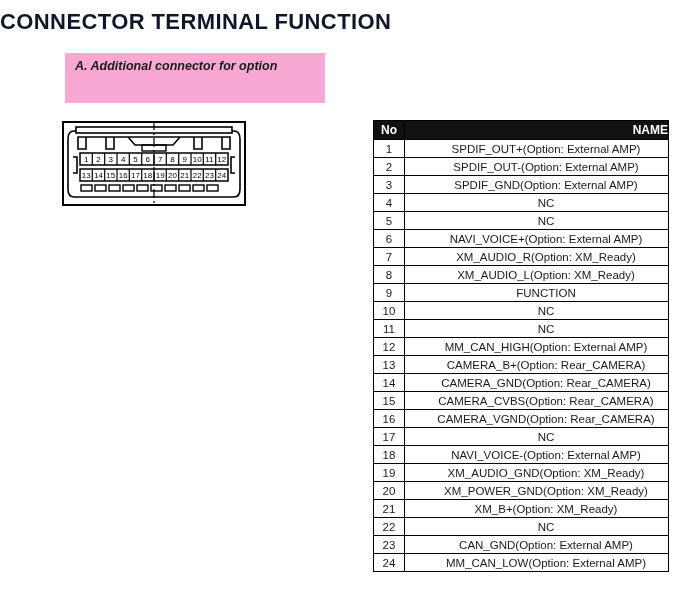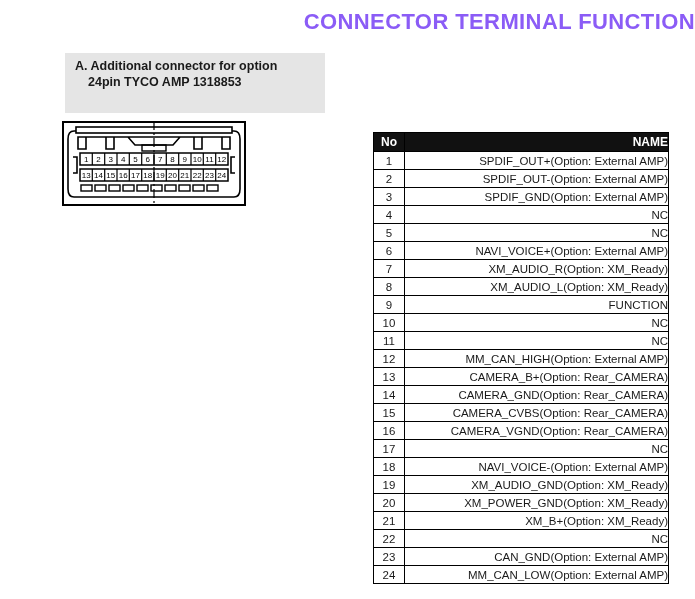--- a/index.html
+++ b/index.html
@@ -15,38 +15,39 @@
     color: #000000;
     overflow: hidden;
   }
 
   
   #page-title {
     position: absolute;
     left: 0;
     top: 9px;
     width: 695px;
-    text-align: right;
+    text-align: left;
     font-size: 22px;
     font-weight: bold;
     letter-spacing: 0.4px;
-    color: #8b5cf6;
+    color: #0f172a;
     white-space: nowrap;
   }
 
   
   #caption-box {
     position: absolute;
     left: 65px;
     top: 53px;
     width: 260px;
-    height: 60px;
-    background: #e5e5e5;
+    height: 50px;
+    background: #f9a8d4;
     box-sizing: border-box;
     padding: 5px 0 0 10px;
+    font-style: italic;
   }
   #caption-box .cap-line {
     font-size: 12.5px;
     font-weight: bold;
     line-height: 16px;
     color: #1a1a1a;
     white-space: nowrap;
   }
   #caption-box .cap-line.indent { padding-left: 13px; }
 
@@ -57,21 +58,21 @@
     top: 121px;
     width: 184px;
     height: 85px;
   }
   #connector-figure svg { display: block; }
 
   
   #terminal-table {
     position: absolute;
     left: 373px;
-    top: 132px;
+    top: 120px;
     border-collapse: collapse;
     width: 296px;
   }
   #terminal-table th,
   #terminal-table td {
     border: 1px solid #000000;
     font-size: 11.5px;
     height: 18px;
     padding: 0;
     box-sizing: border-box;
@@ -84,33 +85,32 @@
     font-size: 12px;
     text-align: right;
     height: 19px;
   }
   #terminal-table th.col-no,
   #terminal-table td.col-no {
     width: 31px;
     text-align: center;
   }
   #terminal-table td.col-name {
-    text-align: right;
+    text-align: center;
     padding-left: 19px;
     white-space: nowrap;
   }
 </style>
 </head>
 <body>
 
 <div id="page-title">CONNECTOR TERMINAL FUNCTION</div>
 
 <div id="caption-box">
   <div class="cap-line">A. Additional connector for option</div>
-  <div class="cap-line indent">24pin TYCO AMP 1318853</div>
 </div>
 
 <div id="connector-figure">
   <svg width="184" height="85" viewBox="0 0 184 85">
 
     <rect x="1" y="1" width="182" height="83" fill="#ffffff" stroke="#000000" stroke-width="2"></rect>
 
     <path d="M 12 10 Q 6 10 6 18 L 6 68 Q 6 76 12 76 L 172 76 Q 178 76 178 68 L 178 18 Q 178 10 172 10 Z" fill="none" stroke="#000000" stroke-width="1.6"></path>
 
     <rect x="14" y="6" width="156" height="6" fill="#ffffff" stroke="#000000" stroke-width="1.6"></rect>

